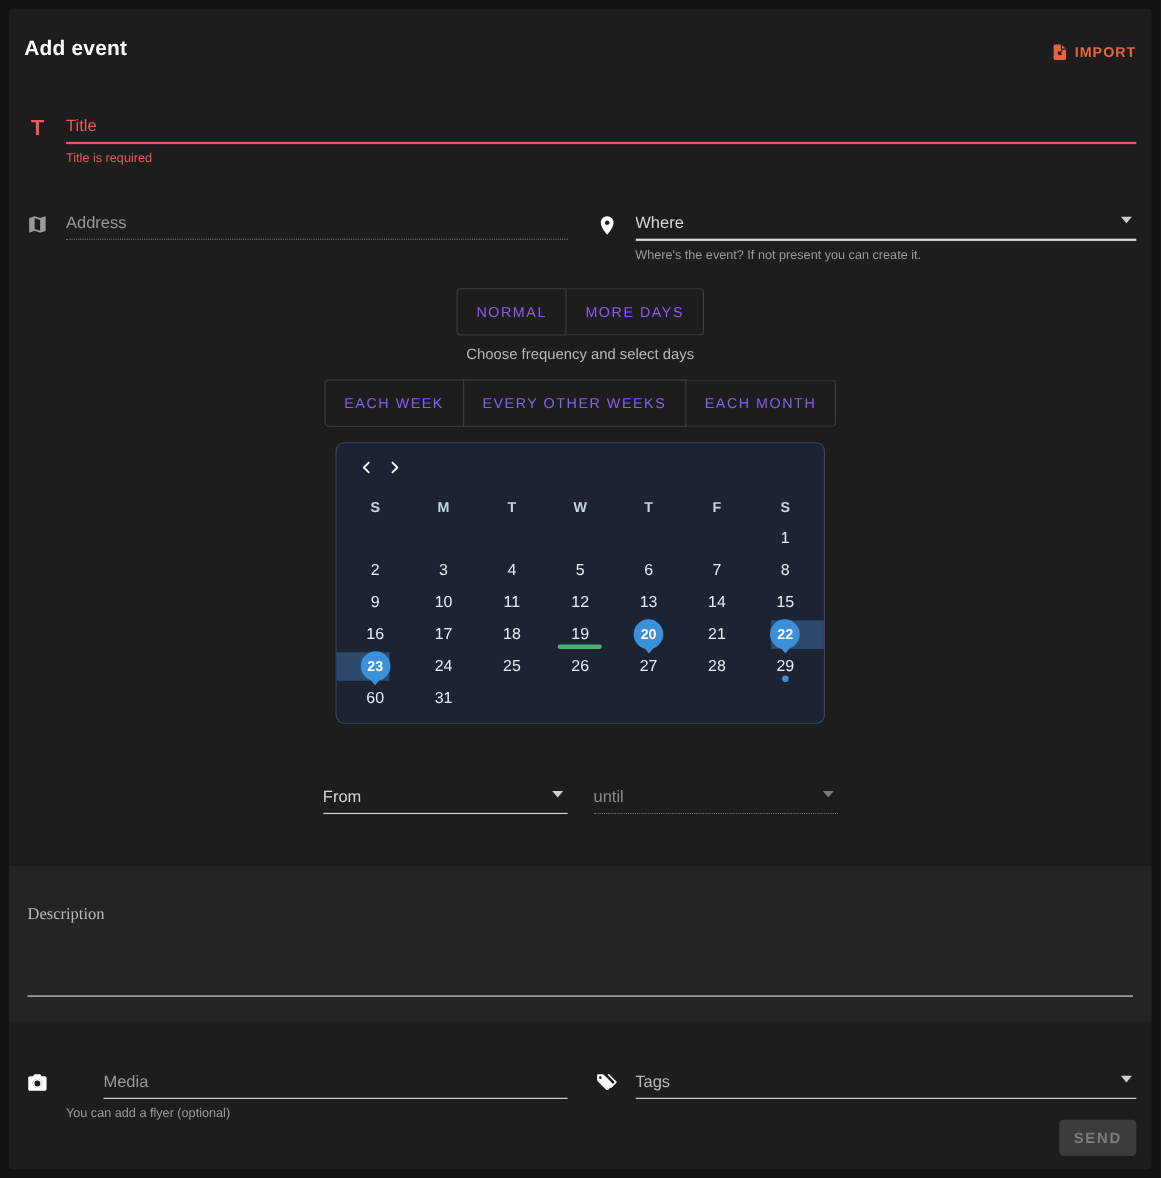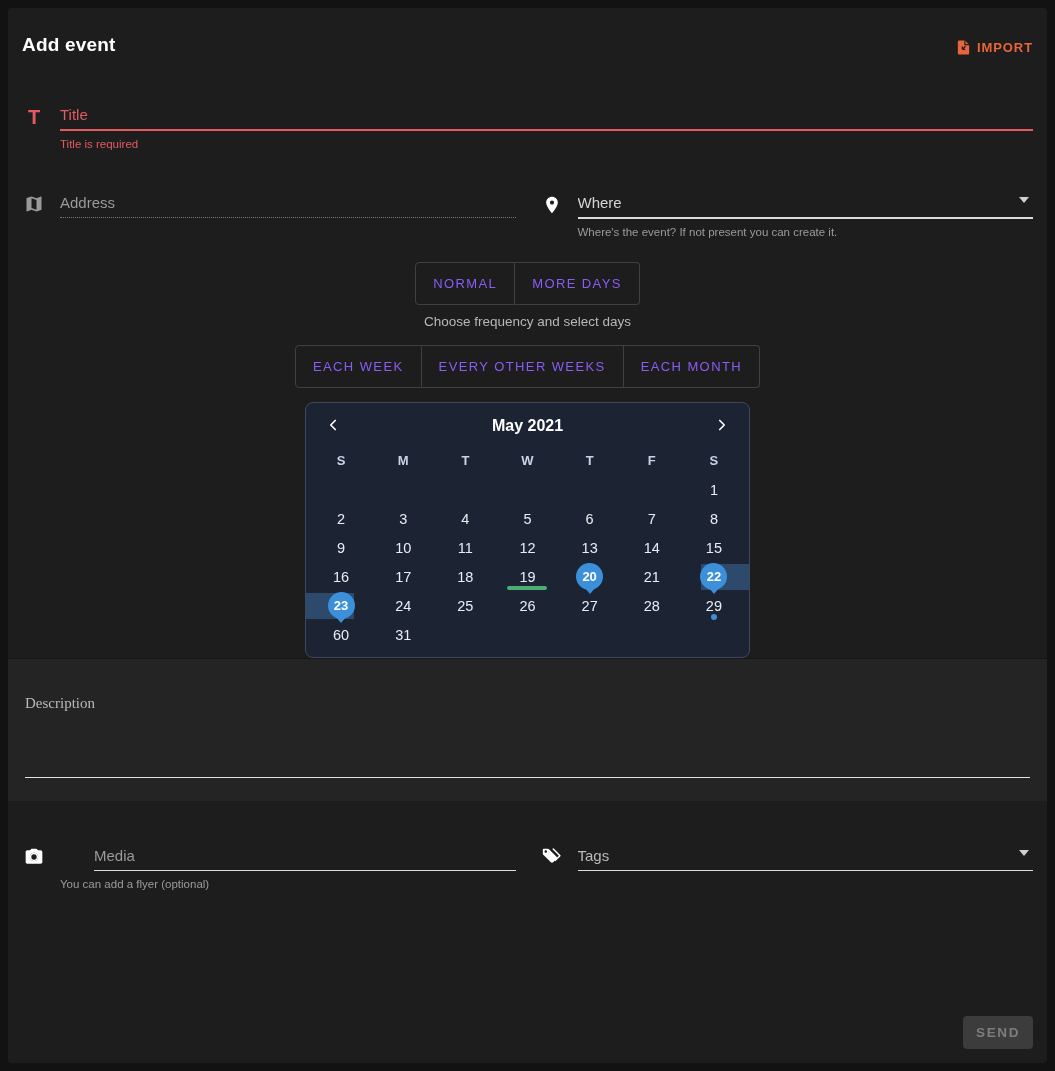--- a/index.html
+++ b/index.html
@@ -217,21 +217,20 @@
 
     <div class="calendar">
       <div class="cal-header">
         <button class="cal-nav">
           <span>
             <svg width="18" height="18" viewBox="0 0 24 24">
                 <path d="M15 6l-6 6 6 6" fill="none" stroke="#fff" stroke-width="2.2" stroke-linecap="round" stroke-linejoin="round"></path>
               </svg>
           </span>
         </button>
-        <div class="cal-title">May 2021</div>
         <button class="cal-nav">
           <span>
             <svg width="18" height="18" viewBox="0 0 24 24">
                 <path d="M9 6l6 6-6 6" fill="none" stroke="#fff" stroke-width="2.2" stroke-linecap="round" stroke-linejoin="round"></path>
               </svg>
           </span>
         </button>
       </div>
       <div class="cal-weekdays">
           <div class="wd">S</div>
@@ -359,20 +358,30 @@
             </div>
             <div class="cal-cell"></div>
             <div class="cal-cell"></div>
             <div class="cal-cell"></div>
             <div class="cal-cell"></div>
             <div class="cal-cell"></div>
           </div>
         </div>
     </div>
 
+    <div class="time-row">
+      <div class="time-field line-solid" style="border-bottom-width:1.5px;">
+        <input class="u-input ph-light" type="text" value="" placeholder="From" style="">
+        <span class="caret"></span>
+      </div>
+      <div class="time-field line-dot">
+        <input class="u-input ph-dim" type="text" value="" placeholder="until" style="">
+        <span class="caret dim"></span>
+      </div>
+    </div>
   </div>
 
   <div class="description-section">
     <textarea class="desc-area" placeholder="Description" style=""></textarea>
   </div>
 
   <div class="bottom-section">
     <div class="row-2col" style="margin-top:0;">
       <div class="col">
         <div class="field-line">

